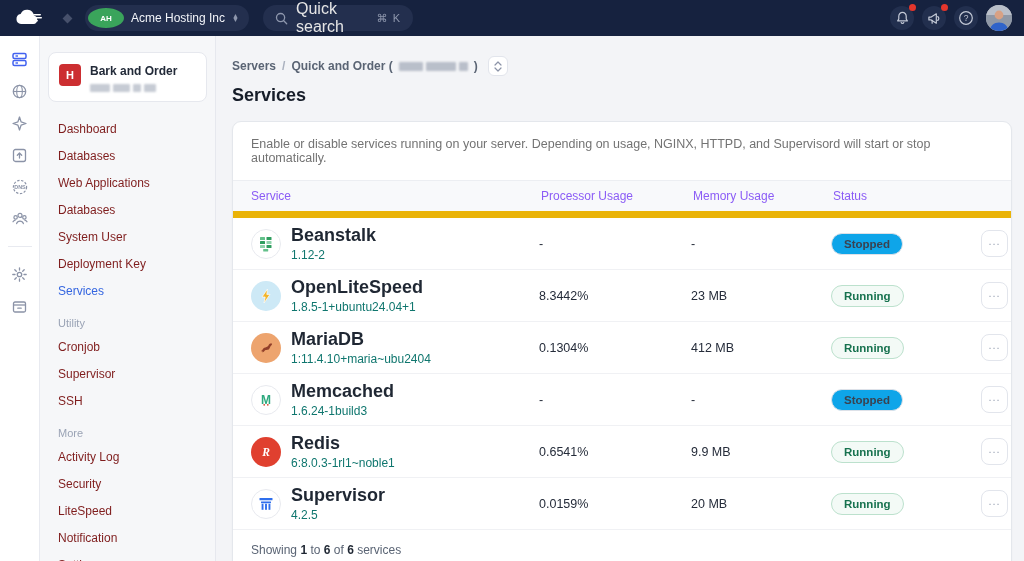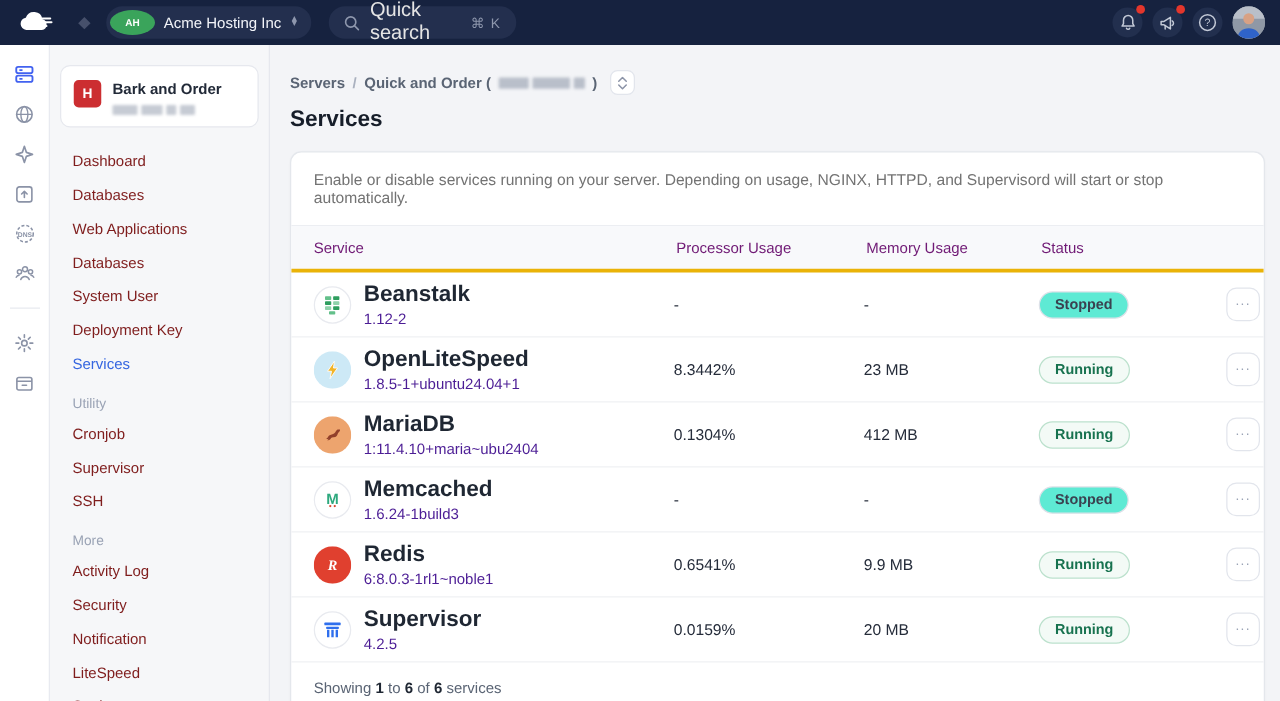--- a/index.html
+++ b/index.html
@@ -50,31 +50,31 @@
   .crumbs .sep { color:#aab1bf; }
   .crumb-redact { display:flex; align-items:center; gap:3px; filter:blur(1.3px); }
   .crumb-redact i { display:block; height:9px; border-radius:1px; background:#b9bfca; }
   .crumb-switch { width:20px; height:20px; background:#fff; border:1px solid #e2e5ec; border-radius:6px; display:flex; align-items:center; justify-content:center; margin-left:4px; cursor:pointer; }
   .page-title { font-size:18px; font-weight:bold; color:#161d29; margin-top:9px; }
 
   .card { background:#fff; border:1px solid #e4e7ec; border-radius:9px; margin-top:15px; box-shadow:0 1px 2px rgba(20,30,50,.04); overflow:hidden; }
   .banner { padding:15px 18px; font-size:12.5px; color:#737373; border-bottom:1px solid #eceef2; }
 
   .trow { display:grid; grid-template-columns:290px 152px 140px 150px 1fr; align-items:center; padding:0 16px; }
-  .thead { background:#f8f9fb; border-bottom:3px solid #eab308; min-height:37px; font-size:12px; color:#701a75; }
+  .thead { background:#f8f9fb; border-bottom:7px solid #eab308; min-height:37px; font-size:12px; color:#8b5cf6; }
   .thead > div { padding-left:2px; }
   .row { min-height:52px; border-bottom:1px solid #f0f1f4; }
   .svc-cell { display:flex; align-items:center; gap:10px; padding-left:2px; }
   .svc-ic { width:30px; height:30px; border-radius:50%; border:1px solid #e8eaef; display:flex; align-items:center; justify-content:center; flex:none; font-weight:bold; }
   .svc-name { font-size:18px; font-weight:bold; color:#1f2733; }
-  .svc-ver { font-size:12px; color:#4c1d95; margin-top:2px; }
+  .svc-ver { font-size:12px; color:#0f766e; margin-top:2px; }
   .metric { font-size:12.5px; color:#252c3a; }
   .badge { display:inline-block; font-size:11.5px; font-weight:bold; padding:4px 12px; border-radius:999px; border:1px solid; }
   .badge.running { background:#f3faf6; border-color:#bce1cd; color:#17724f; }
-  .badge.stopped { background:#5eead4; border-color:#dde1e8; color:#3a4250; }
+  .badge.stopped { background:#0ea5e9; border-color:#dde1e8; color:#3a4250; }
   .acts { display:flex; justify-content:flex-end; }
   .dots-btn { width:27px; height:27px; border-radius:8px; border:1px solid #e2e5ec; background:#fff; color:#9aa3b5; font-size:11px; letter-spacing:1px; line-height:10px; cursor:pointer; display:flex; align-items:center; justify-content:center; padding-bottom:6px; }
   .tfoot { padding:13px 18px; font-size:12px; color:#5a6474; }
   .tfoot b { color:#1f2733; }
 </style>
 </head>
 <body>
 
 <header class="topbar">
   <span class="logo">
@@ -221,22 +221,22 @@
       <div class="nav-head">Utility</div>
       <div id="nav-utility">
           <div class="nav-item">Cronjob</div>
           <div class="nav-item">Supervisor</div>
           <div class="nav-item">SSH</div>
         </div>
       <div class="nav-head">More</div>
       <div id="nav-more">
           <div class="nav-item">Activity Log</div>
           <div class="nav-item">Security</div>
+          <div class="nav-item">LiteSpeed</div>
           <div class="nav-item">Notification</div>
-          <div class="nav-item">LiteSpeed</div>
           <div class="nav-item">Settings</div>
         </div>
     </nav>
   </aside>
 
   <main class="main">
     <div class="crumbs">
       <span class="link">Servers</span>
       <span class="sep">/</span>
       <span class="link">Quick and Order (</span>

